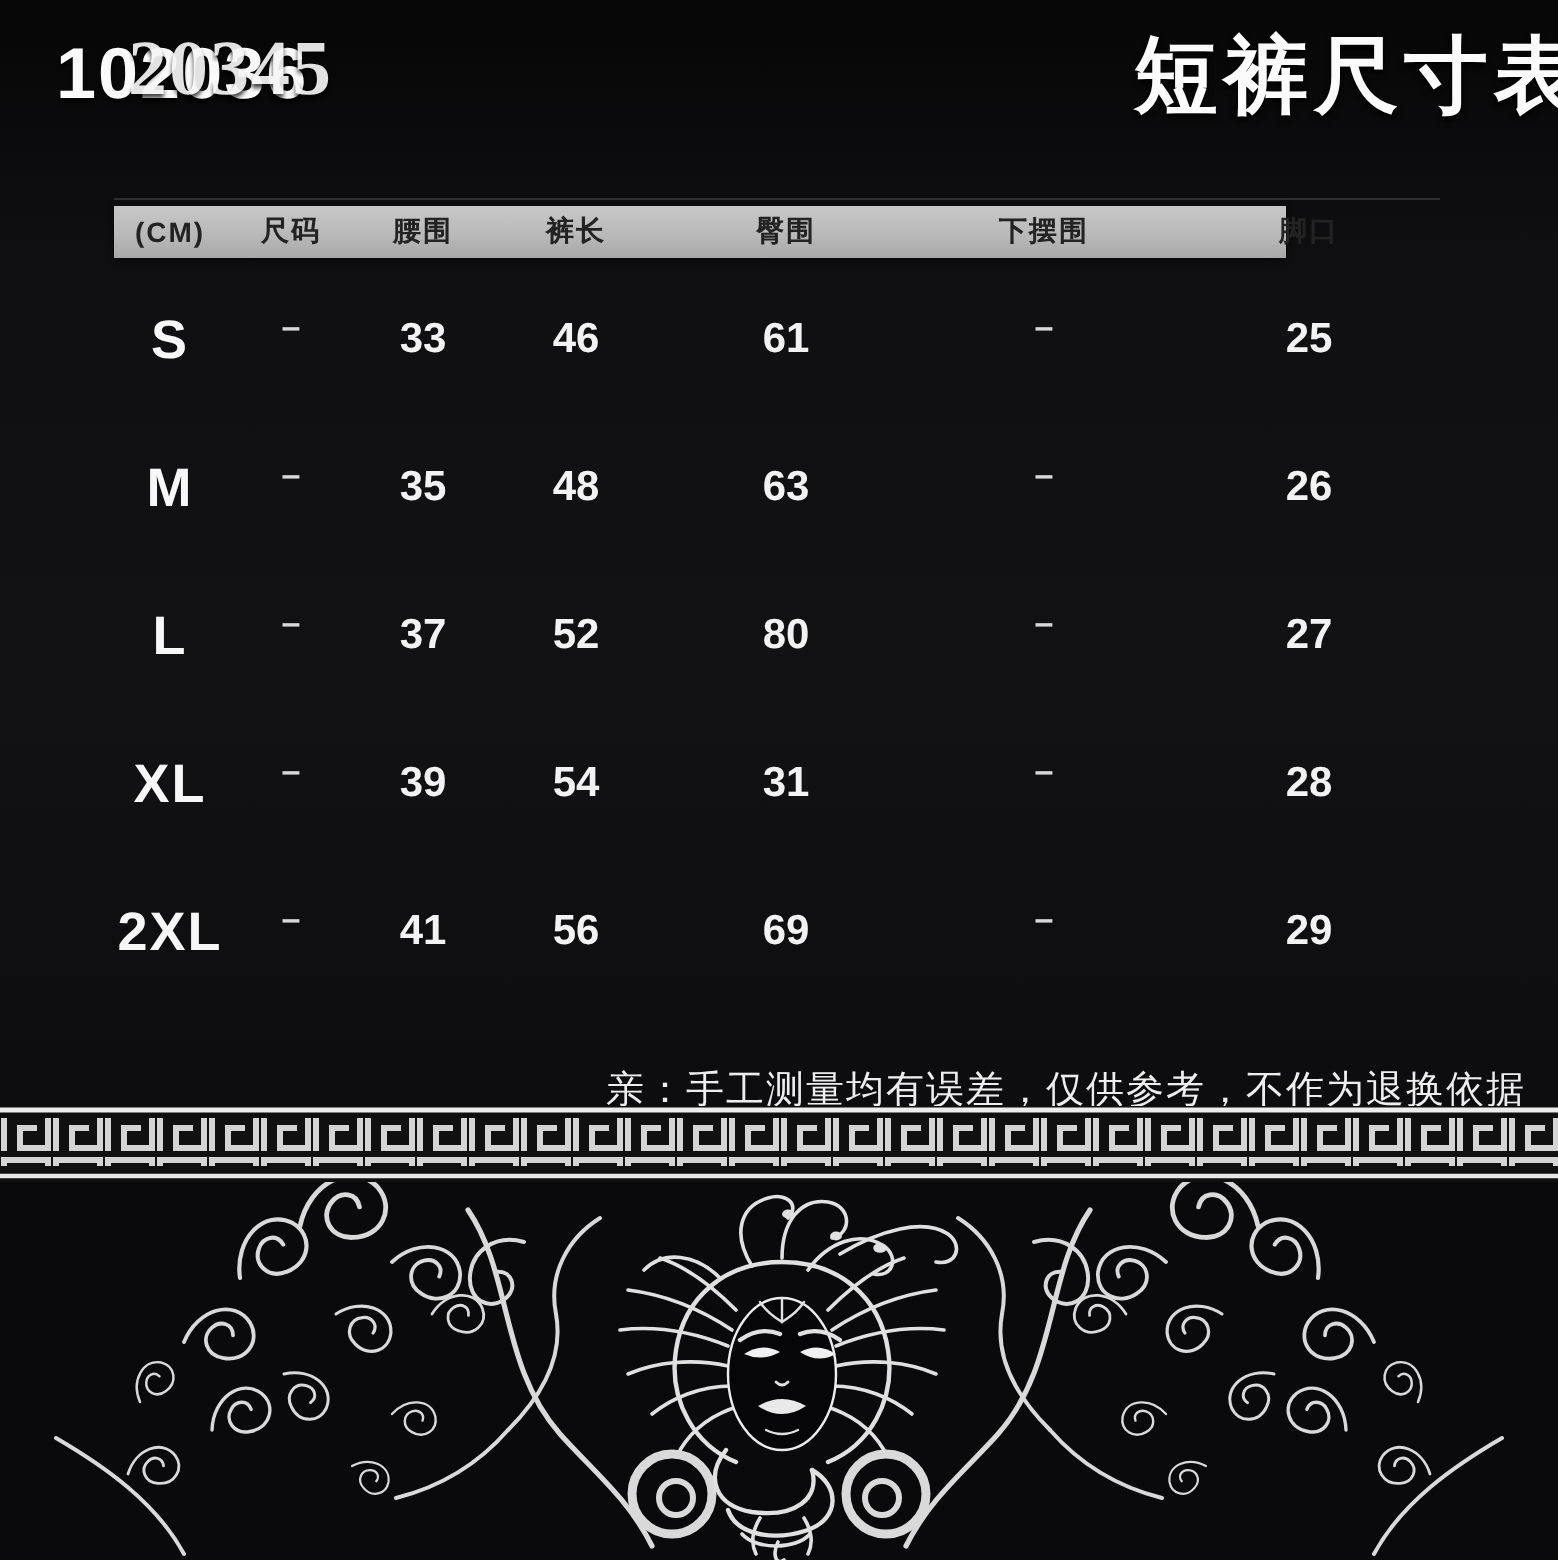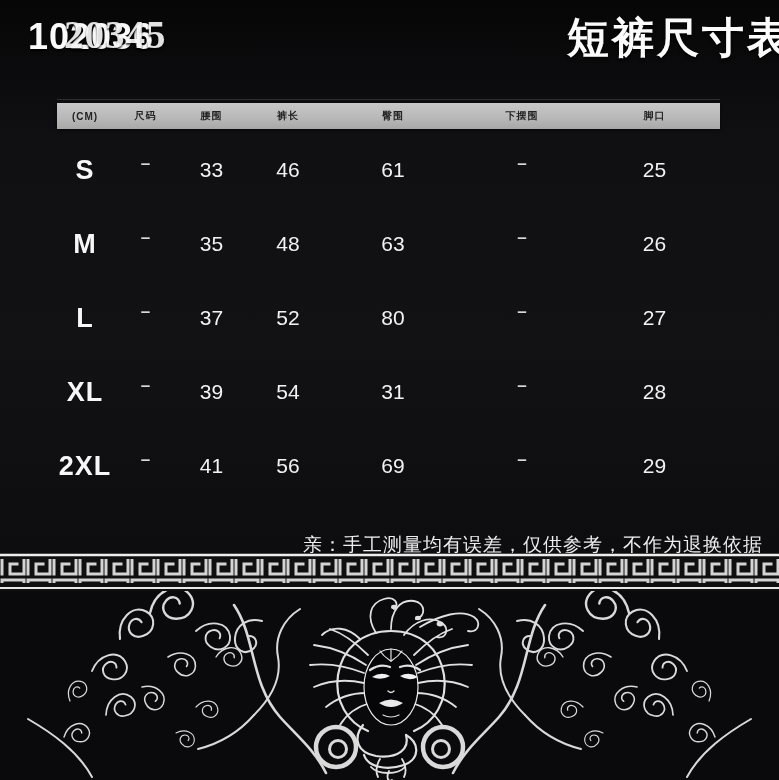--- a/index.html
+++ b/index.html
@@ -11,34 +11,34 @@
   
   .wm-front{position:absolute;left:28px;top:16px;font-size:36px;font-weight:600;color:#fafafa;letter-spacing:1px;text-shadow:0 2px 2px rgba(0,0,0,.8);}
   .wm-back{position:absolute;left:64px;top:12px;font-size:39px;font-weight:700;color:#f5f5f5;font-family:Liberation Serif, serif;letter-spacing:1px;opacity:.92;text-shadow:0 2px 2px rgba(0,0,0,.8);}
   
   .title{position:absolute;left:0;top:10px;width:100%;text-align:right;font-size:42px;font-weight:700;letter-spacing:3px;color:#fbfbfb;text-shadow:0 2px 3px rgba(0,0,0,.9);padding-left:13px;}
   
   .size-info{position:absolute;left:68px;top:72px;font-size:13px;color:#e0e0e0;letter-spacing:1px;}
   
   .hairline-top{position:absolute;left:57px;top:99px;width:663px;height:1px;background:#2e2e30;}
   .thead{
-    position:absolute;left:57px;top:103px;width:663px;height:26px;
+    position:absolute;left:57px;top:103px;width:586px;height:26px;
     background:linear-gradient(180deg,#c7c7c7 0%,#b9b9b9 55%,#a8a8a8 100%);
     display:grid;grid-template-columns:56px 65px 67px 86px 124px 134px 131px;
     align-items:center;justify-items:center;
-    font-size:10px;font-weight:700;color:#232323;letter-spacing:1px;
+    font-size:14px;font-weight:700;color:#232323;letter-spacing:1px;
     box-shadow:0 1px 3px rgba(0,0,0,.6);
   }
   .tbody{position:absolute;left:57px;top:133px;width:663px;}
   .trow{
     height:74px;display:grid;grid-template-columns:56px 65px 67px 86px 124px 134px 131px;
     align-items:center;justify-items:center;
   }
   .size-cell{font-size:27px;font-weight:700;color:#f7f7f7;letter-spacing:1px;}
-  .num-cell{font-size:21px;font-weight:400;color:#f2f2f2;}
+  .num-cell{font-size:21px;font-weight:700;color:#f2f2f2;}
   .dash-cell{font-size:17px;font-weight:600;color:#d8d8d8;transform:translateY(-6px);}
   
   .note{position:absolute;right:16px;top:532px;font-size:19px;color:#ededed;letter-spacing:1px;}
   
   .greek-band{position:absolute;left:0;top:553px;width:779px;height:38px;}
   
   .ornament{position:absolute;left:0;top:591px;width:779px;height:189px;}
   .bottom-edge{position:absolute;left:0;bottom:0;width:779px;height:5px;background:#3a3a3a;opacity:.8;}
 </style>
 </head>

